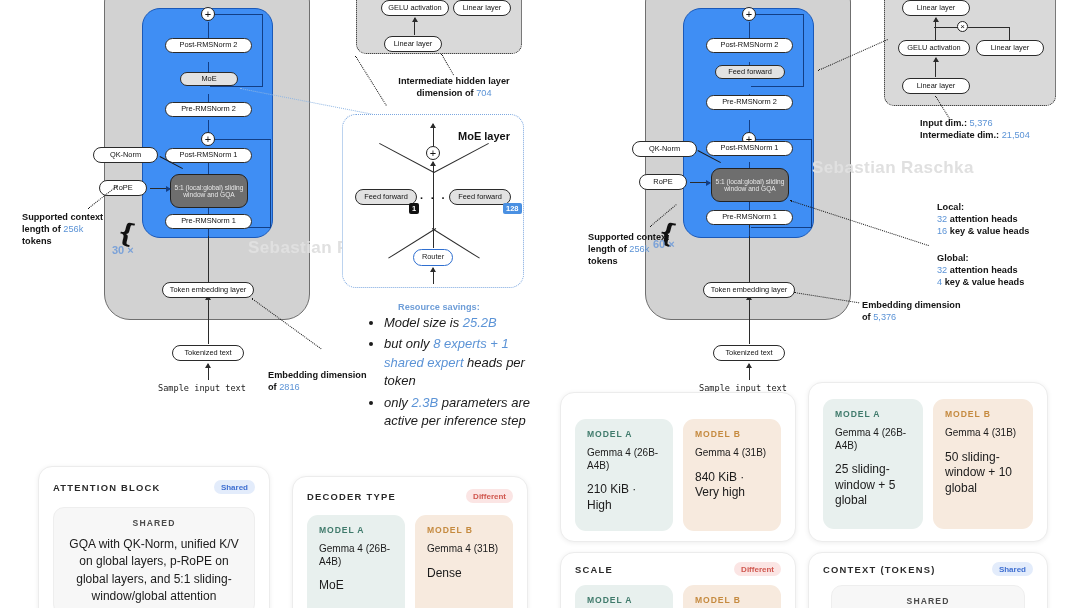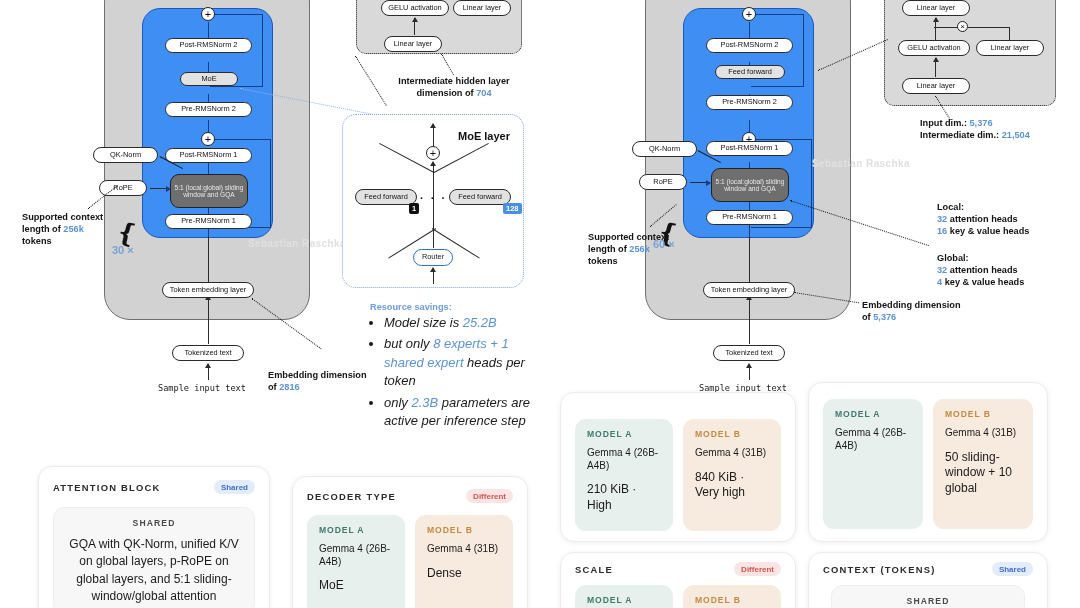--- a/index.html
+++ b/index.html
@@ -50,35 +50,35 @@
     border-top:3.2px solid transparent;border-bottom:3.2px solid transparent;
     border-right:5px solid #123f86;
   }
   .dashbox{
     border:1.6px dotted #1b1b1b;border-radius:10px;background:#d9d9d9;
   }
   .dotbox-blue{
     border:1.7px dotted #7ba7e0;border-radius:14px;background:#fff;
   }
   .lbl{font-size:9.2px;font-weight:bold;line-height:1.28;color:#141414;}
-  .lbl .v{color:#5b93d6;font-weight:bold;}
+  .lbl .v{color:#5b93d6;font-weight:normal;}
   .times{font-size:11px;color:#7ba2d8;font-weight:bold;}
   .mono{font-family:"DejaVu Sans Mono", monospace;font-size:8.6px;color:#222;}
   .moetitle{font-size:11px;font-weight:bold;color:#111;}
-  .savetitle{font-size:9.2px;font-weight:bold;color:#6f9ed8;}
+  .savetitle{font-size:9.2px;font-weight:bold;color:#6f9ed8;margin-left:28px;}
   .bullets{font-size:13px;line-height:1.42;color:#1b1b1b;font-style:italic;}
   .bullets li{margin-bottom:3px;}
   .bullets .v{color:#5b93d6;}
   .badge-sq{
     font-size:7.5px;font-weight:bold;color:#fff;padding:1px 3px;border-radius:2px;
   }
   .badge-black{background:#111;}
   .badge-blue{background:#4a90e2;}
   .wmark{
-    font-size:10px;color:#e0e0e0;font-weight:bold;letter-spacing:.4px;user-select:none;
+    font-size:17px;color:#e0e0e0;font-weight:bold;letter-spacing:.4px;user-select:none;
   }
   .dotline{position:absolute;height:0;border-top:1.5px dotted #1b1b1b;transform-origin:0 0;}
   .dotline.blue{border-top-color:#8fb6e3;}
   .brace{font-size:26px;color:#111;font-family:"Liberation Serif",serif;}
 
   
   .card{
     background:#ffffff;border:1px solid #ececec;border-radius:14px;
     box-shadow:0 1px 5px rgba(0,0,0,.07);
   }
@@ -354,20 +354,21 @@
         <div class="mini-val">840 KiB · Very high</div>
       </div>
     </div>
   </div>
 
   <div class="abs card" style="left:808px;top:382px;width:240px;height:160px;overflow:hidden;">
     <div style="display:flex;gap:10px;padding:16px 14px 0;">
       <div class="mini a" style="flex:1;height:130px;">
         <div class="mini-h a">MODEL A</div>
         <div class="mini-model">Gemma 4 (26B-A4B)</div>
+        <div class="mini-val">25 sliding-window + 5 global</div>
       </div>
       <div class="mini b" style="flex:1;height:130px;">
         <div class="mini-h b">MODEL B</div>
         <div class="mini-model">Gemma 4 (31B)</div>
         <div class="mini-val">50 sliding-window + 10 global</div>
       </div>
     </div>
   </div>
 
   <div class="abs card" style="left:560px;top:552px;width:236px;height:120px;overflow:hidden;">

